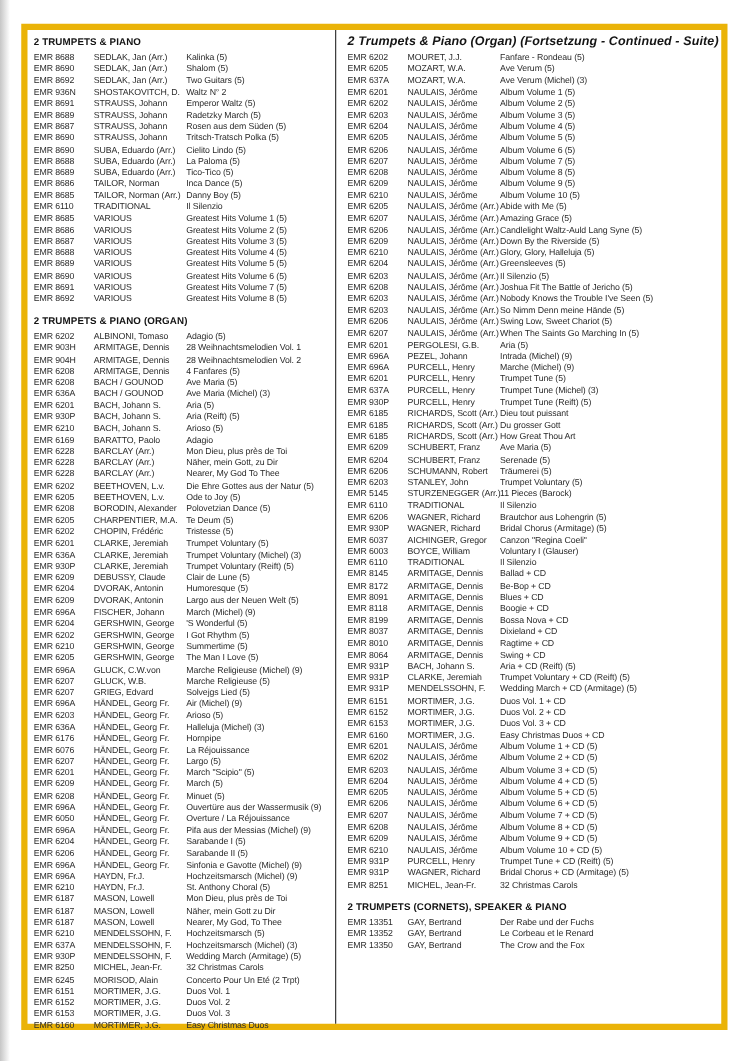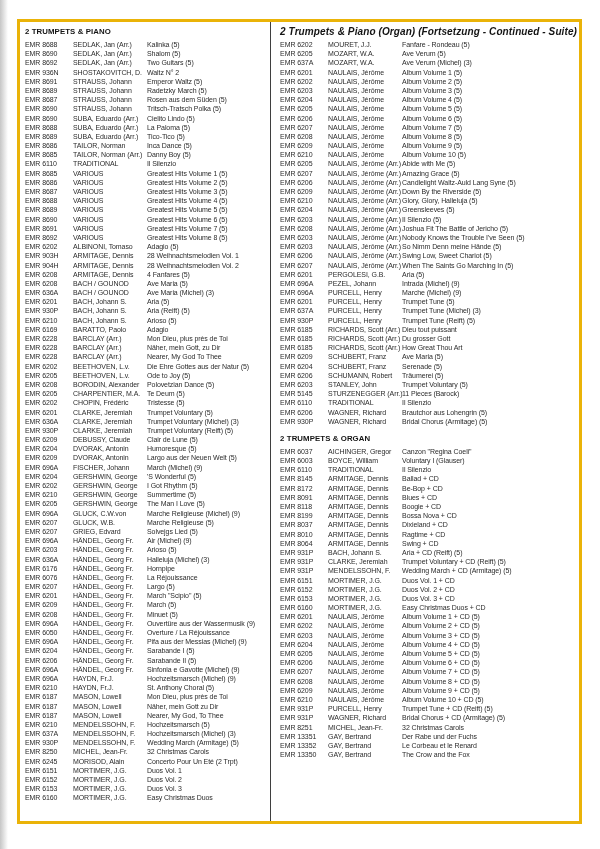--- a/index.html
+++ b/index.html
@@ -4,21 +4,21 @@
 <style>
   html,body{margin:0;padding:0;}
   body{
     width:600px;height:849px;position:relative;overflow:hidden;
     background:#ffffff;font-family:"Liberation Sans", sans-serif;
   }
   .scan-edge{position:absolute;left:0;top:0;bottom:0;width:8px;
     background:linear-gradient(90deg,#c6c6c6,#ffffff);}
   .frame{
     position:absolute;left:17px;top:19px;width:565px;height:805px;
-    border:3px solid #eab308;background:#fff;display:flex;box-sizing:border-box;
+    border:5px solid #eab308;background:#fff;display:flex;box-sizing:border-box;
   }
   .col{box-sizing:border-box;padding:4px 2px 0 5px;}
   .col-left{width:279px;border-right:1px solid #3f3f3f;}
   .col-right{flex:1;padding-left:9px;}
   .sec-header{
     font-weight:bold;font-size:7.8px;height:11px;line-height:11px;
     margin:7px 0 3px;color:#141414;white-space:nowrap;letter-spacing:0.1px;
   }
   .col > .sec-header:first-child{margin-top:0;}
   .sec-header.italic{font-style:italic;font-size:10px;}
@@ -141,20 +141,21 @@
       <div class="row">
         <span class="code">EMR 8691</span>
         <span class="composer">VARIOUS</span>
         <span class="title">Greatest Hits Volume 7 (5)</span>
       </div>
       <div class="row">
         <span class="code">EMR 8692</span>
         <span class="composer">VARIOUS</span>
         <span class="title">Greatest Hits Volume 8 (5)</span>
       </div>
+      <div class="sec-header">2 TRUMPETS &amp; PIANO (ORGAN)</div>
       <div class="row">
         <span class="code">EMR 6202</span>
         <span class="composer">ALBINONI, Tomaso</span>
         <span class="title">Adagio (5)</span>
       </div>
       <div class="row">
         <span class="code">EMR 903H</span>
         <span class="composer">ARMITAGE, Dennis</span>
         <span class="title">28 Weihnachtsmelodien Vol. 1</span>
       </div>
@@ -659,21 +660,20 @@
       <div class="row">
         <span class="code">EMR 6206</span>
         <span class="composer">WAGNER, Richard</span>
         <span class="title">Brautchor aus Lohengrin (5)</span>
       </div>
       <div class="row">
         <span class="code">EMR 930P</span>
         <span class="composer">WAGNER, Richard</span>
         <span class="title">Bridal Chorus (Armitage) (5)</span>
       </div>
-      <div class="sec-header">2 TRUMPETS &amp; ORGAN</div>
       <div class="row">
         <span class="code">EMR 6037</span>
         <span class="composer">AICHINGER, Gregor</span>
         <span class="title">Canzon "Regina Coeli"</span>
       </div>
       <div class="row">
         <span class="code">EMR 6003</span>
         <span class="composer">BOYCE, William</span>
         <span class="title">Voluntary I (Glauser)</span>
       </div>
@@ -815,20 +815,21 @@
       <div class="row">
         <span class="code">EMR 931P</span>
         <span class="composer">WAGNER, Richard</span>
         <span class="title">Bridal Chorus + CD (Armitage) (5)</span>
       </div>
       <div class="row">
         <span class="code">EMR 8251</span>
         <span class="composer">MICHEL, Jean-Fr.</span>
         <span class="title">32 Christmas Carols</span>
       </div>
+      <div class="sec-header">2 TRUMPETS (CORNETS), SPEAKER &amp; PIANO</div>
       <div class="row">
         <span class="code">EMR 13351</span>
         <span class="composer">GAY, Bertrand</span>
         <span class="title">Der Rabe und der Fuchs</span>
       </div>
       <div class="row">
         <span class="code">EMR 13352</span>
         <span class="composer">GAY, Bertrand</span>
         <span class="title">Le Corbeau et le Renard</span>
       </div>

